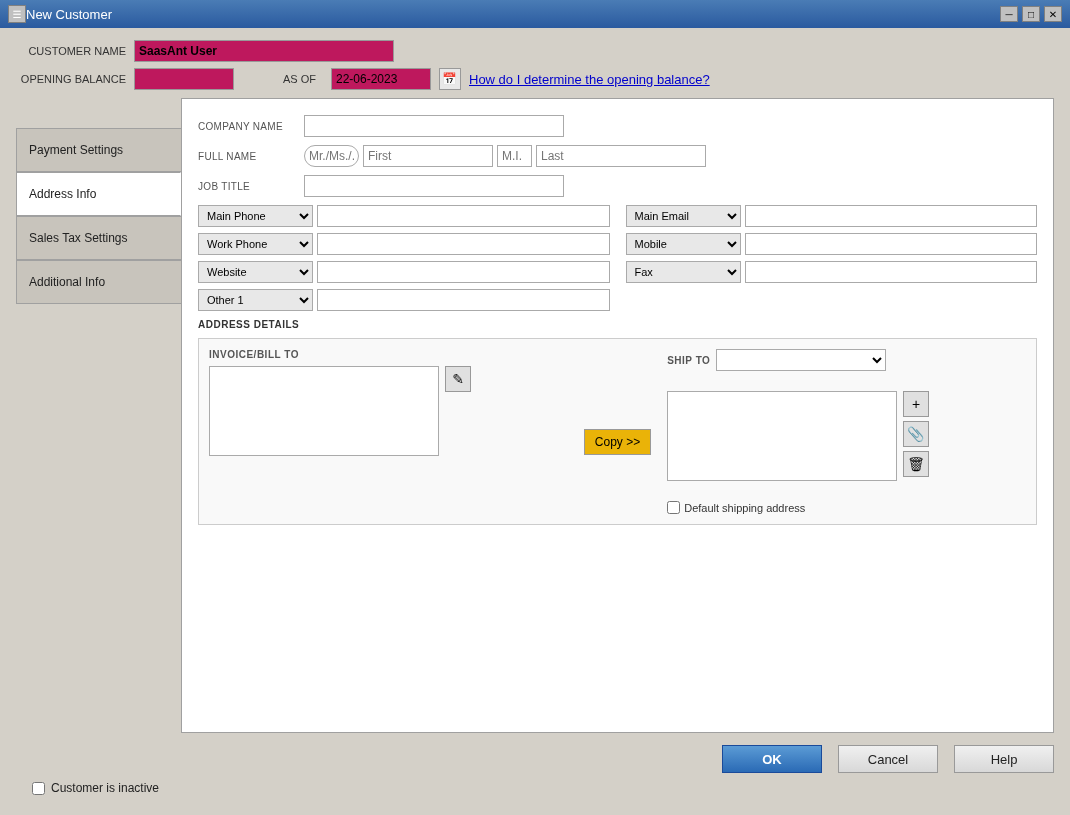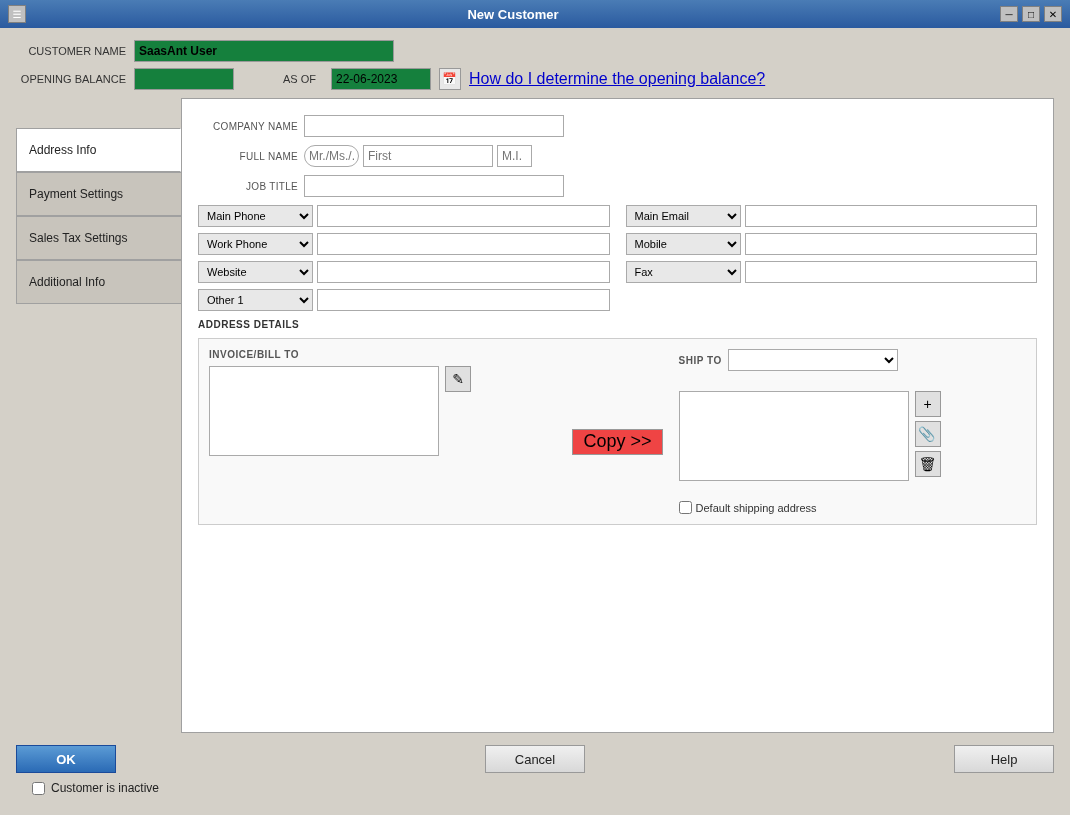--- a/index.html
+++ b/index.html
@@ -26,23 +26,22 @@
       height: 28px;
       display: flex;
       align-items: center;
       justify-content: space-between;
       padding: 0 8px;
       flex-shrink: 0;
     }
 
     .title-bar-title {
       flex: 1;
-      text-align: center;
       font-size: 13px;
-      font-weight: bold;
+      font-weight: normal;
     }
 
     .title-bar-controls {
       display: flex;
       gap: 4px;
     }
 
     .title-bar-btn {
       width: 18px;
       height: 16px;
@@ -91,21 +90,21 @@
     .field-label {
       font-size: 11px;
       color: #333;
       text-align: right;
       min-width: 110px;
     }
 
     .text-input {
       height: 22px;
       border: 1px solid #999;
-      background: #15803d;
+      background: #be185d;
       padding: 2px 4px;
       font-size: 12px;
     }
 
     .customer-name-input {
       width: 260px;
       font-weight: bold;
     }
 
     .opening-balance-input {
@@ -113,21 +112,21 @@
     }
 
     .date-input {
       width: 100px;
     }
 
     .link-text {
       color: #0000cc;
       text-decoration: underline;
       cursor: pointer;
-      font-size: 16px;
+      font-size: 13px;
     }
 
     .calendar-btn {
       width: 22px;
       height: 22px;
       border: 1px solid #999;
       background: #e8e8e8;
       cursor: pointer;
       display: flex;
       align-items: center;
@@ -180,21 +179,20 @@
     .form-row {
       display: flex;
       align-items: center;
       margin-bottom: 8px;
       gap: 6px;
     }
 
     .form-label {
       font-size: 10px;
       color: #555;
-      text-align: right;
       min-width: 100px;
       letter-spacing: 0.3px;
     }
 
     .form-input {
       height: 22px;
       border: 1px solid #aaa;
       background: white;
       padding: 2px 4px;
       font-size: 12px;
@@ -301,23 +299,23 @@
       display: flex;
       align-items: center;
       justify-content: center;
       font-size: 14px;
     }
 
     .copy-btn {
       height: 26px;
       padding: 0 10px;
       border: 1px solid #999;
-      background: #ef4444;
-      cursor: pointer;
-      font-size: 18px;
+      background: #eab308;
+      cursor: pointer;
+      font-size: 12px;
       white-space: nowrap;
     }
 
     .ship-to-select {
       height: 22px;
       border: 1px solid #aaa;
       background: white;
       font-size: 11px;
       width: 170px;
       padding: 0 4px;
@@ -337,21 +335,21 @@
       display: flex;
       align-items: center;
       gap: 4px;
       font-size: 11px;
       color: #333;
     }
 
     .footer {
       display: flex;
       align-items: center;
-      justify-content: space-between;
+      justify-content: flex-end;
       gap: 16px;
       padding: 12px 0 8px 0;
       flex-shrink: 0;
     }
 
     .btn-ok {
       width: 100px;
       height: 28px;
       background: linear-gradient(to bottom, #5b9bd5, #2a6ab5);
       color: white;
@@ -419,25 +417,25 @@
         <span class="field-label" style="min-width:40px;text-align:left;margin-left:41px;">AS OF</span>
         <input class="text-input date-input" type="text" value="22-06-2023" style="">
         <div class="calendar-btn">📅</div>
         <span class="link-text">How do I determine the opening balance?</span>
       </div>
     </div>
 
     <div class="body-area">
 
       <div class="sidebar">
+        <div class="sidebar-item">
+          <span>Payment Settings</span>
+        </div>
         <div class="sidebar-item active">
           <span>Address Info</span>
-        </div>
-        <div class="sidebar-item">
-          <span>Payment Settings</span>
         </div>
         <div class="sidebar-item">
           <span>Sales Tax Settings</span>
         </div>
         <div class="sidebar-item">
           <span>Additional Info</span>
         </div>
       </div>
 
       <div class="form-panel">
@@ -446,20 +444,21 @@
           <span class="form-label">COMPANY NAME</span>
           <input class="form-input company-name-input" type="text" style="">
         </div>
 
         <div class="form-row">
           <span class="form-label">FULL NAME</span>
           <div class="name-fields">
             <input class="form-input name-prefix" type="text" placeholder="Mr./Ms./." style="">
             <input class="form-input name-first" type="text" placeholder="First" style="">
             <input class="form-input name-mi" type="text" placeholder="M.I." style="">
+            <input class="form-input name-last" type="text" placeholder="Last" style="">
           </div>
         </div>
 
         <div class="form-row">
           <span class="form-label">JOB TITLE</span>
           <input class="form-input job-title-input" type="text" style="">
         </div>
 
         <div class="phone-grid">
 

